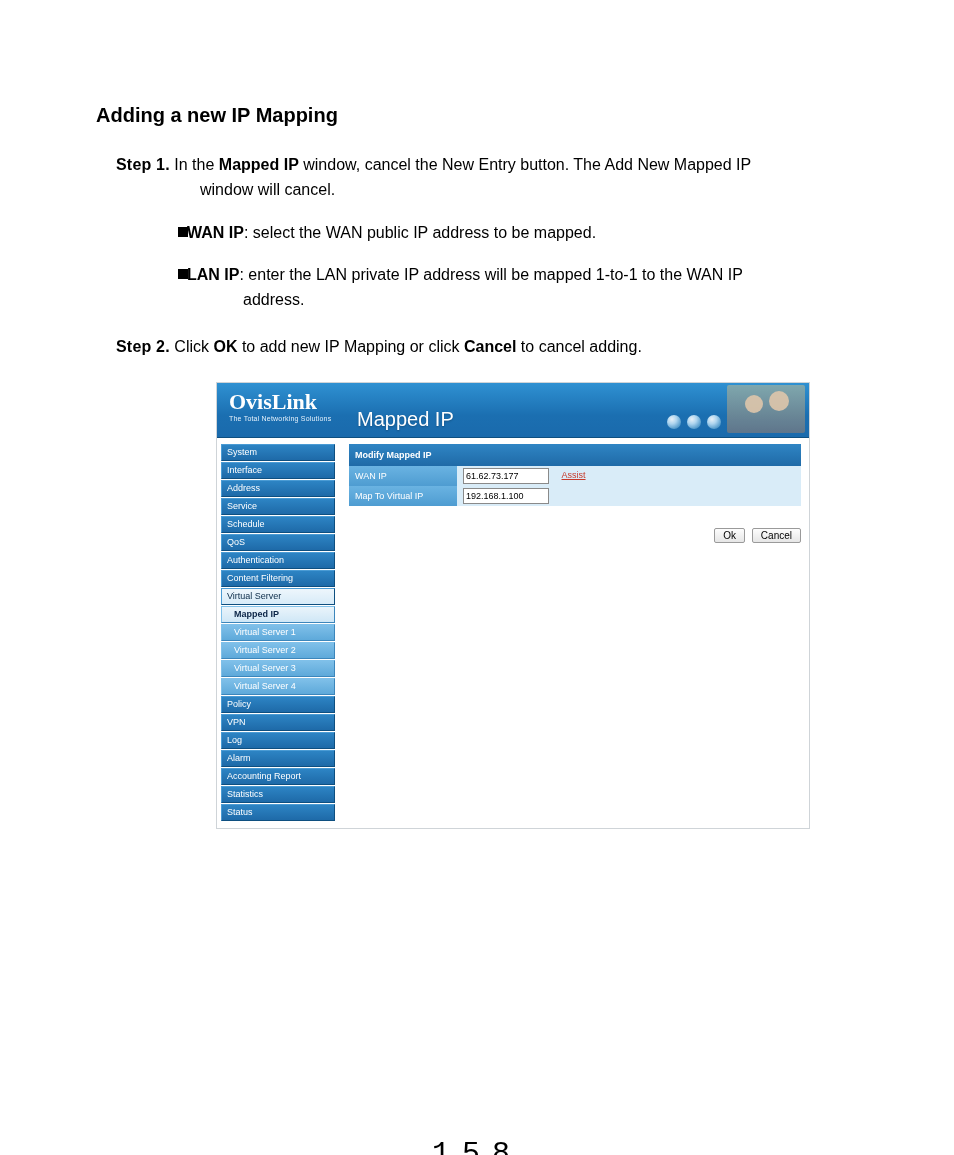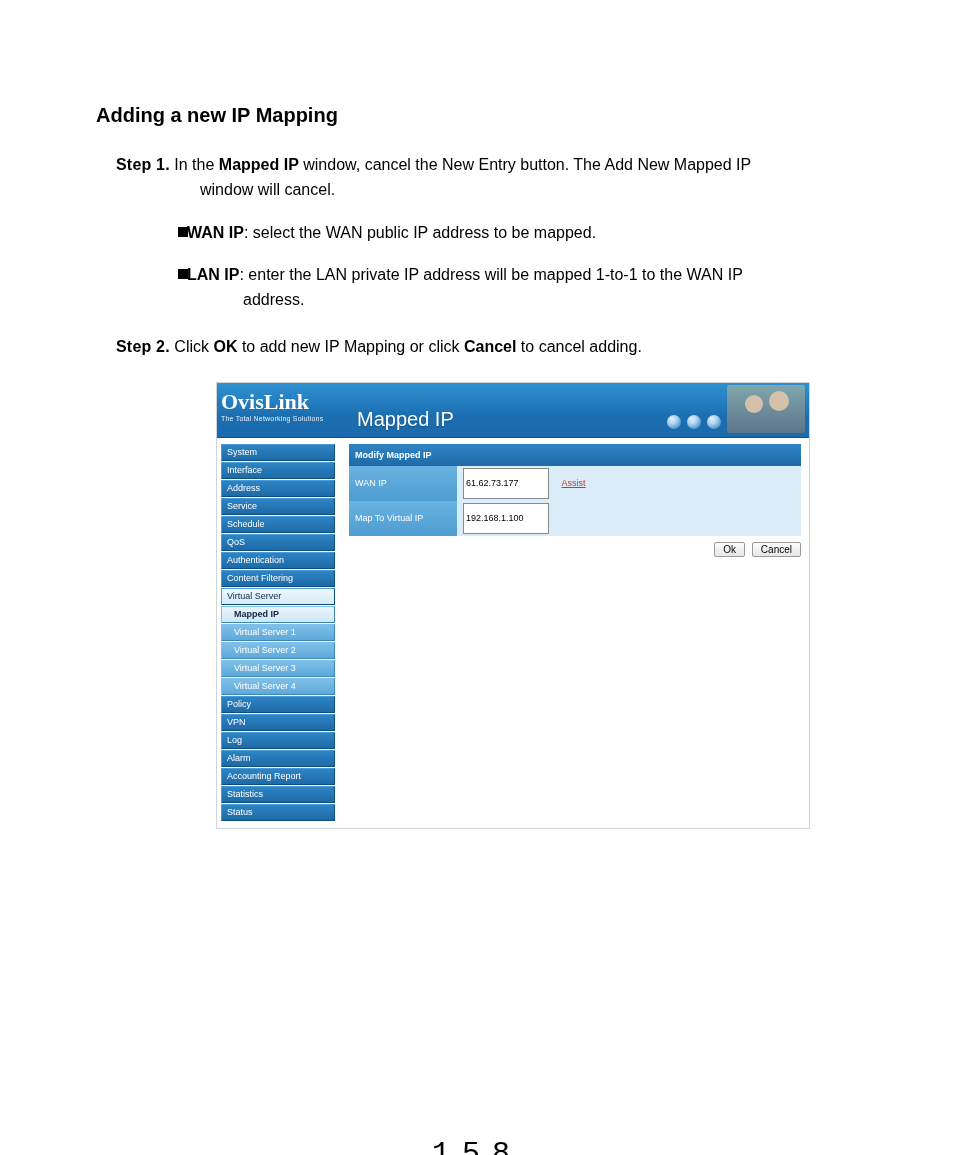--- a/index.html
+++ b/index.html
@@ -79,21 +79,21 @@
   }
   .app-banner {
     height: 54px;
     background: linear-gradient(#2f91d2, #1b6fb1 60%, #1a6aac);
     position: relative;
     border-bottom: 1px solid #0e4f80;
     overflow: hidden;
   }
   .brand {
     position: absolute;
-    left: 4px;
+    left: 12px;
     top: 8px;
     line-height: 1;
   }
   .brand-name {
     font-family: "Times New Roman", serif;
     font-weight: bold;
     font-size: 22px;
     color: #fff;
     display: block;
   }
@@ -212,38 +212,38 @@
     background: linear-gradient(#6ab3e2,#4e9cd1);
     color: #fff;
     width: 96px;
   }
   .row-field td.value {
     background: #d9ecf8;
   }
   .text-input {
     font-size: 9px;
     padding: 0 2px;
-    height: 31px;
+    height: 16px;
     width: 86px;
     border: 1px solid #8a8a8a;
     background: #fff;
     box-sizing: border-box;
     display: inline-block;
     vertical-align: middle;
   }
   .assist-link {
     color: #c63a2b;
     text-decoration: underline;
     font-size: 9px;
     margin-left: 10px;
     cursor: pointer;
   }
   .action-row {
     text-align: right;
-    padding-top: 6px;
+    padding-top: 22px;
   }
   .btn {
     font-size: 10px;
     background: linear-gradient(#fdfdfd,#e6e6e6);
     border: 1px solid #9a9a9a;
     border-radius: 2px;
     padding: 1px 8px;
     margin-left: 4px;
     cursor: pointer;
     color:#000;

